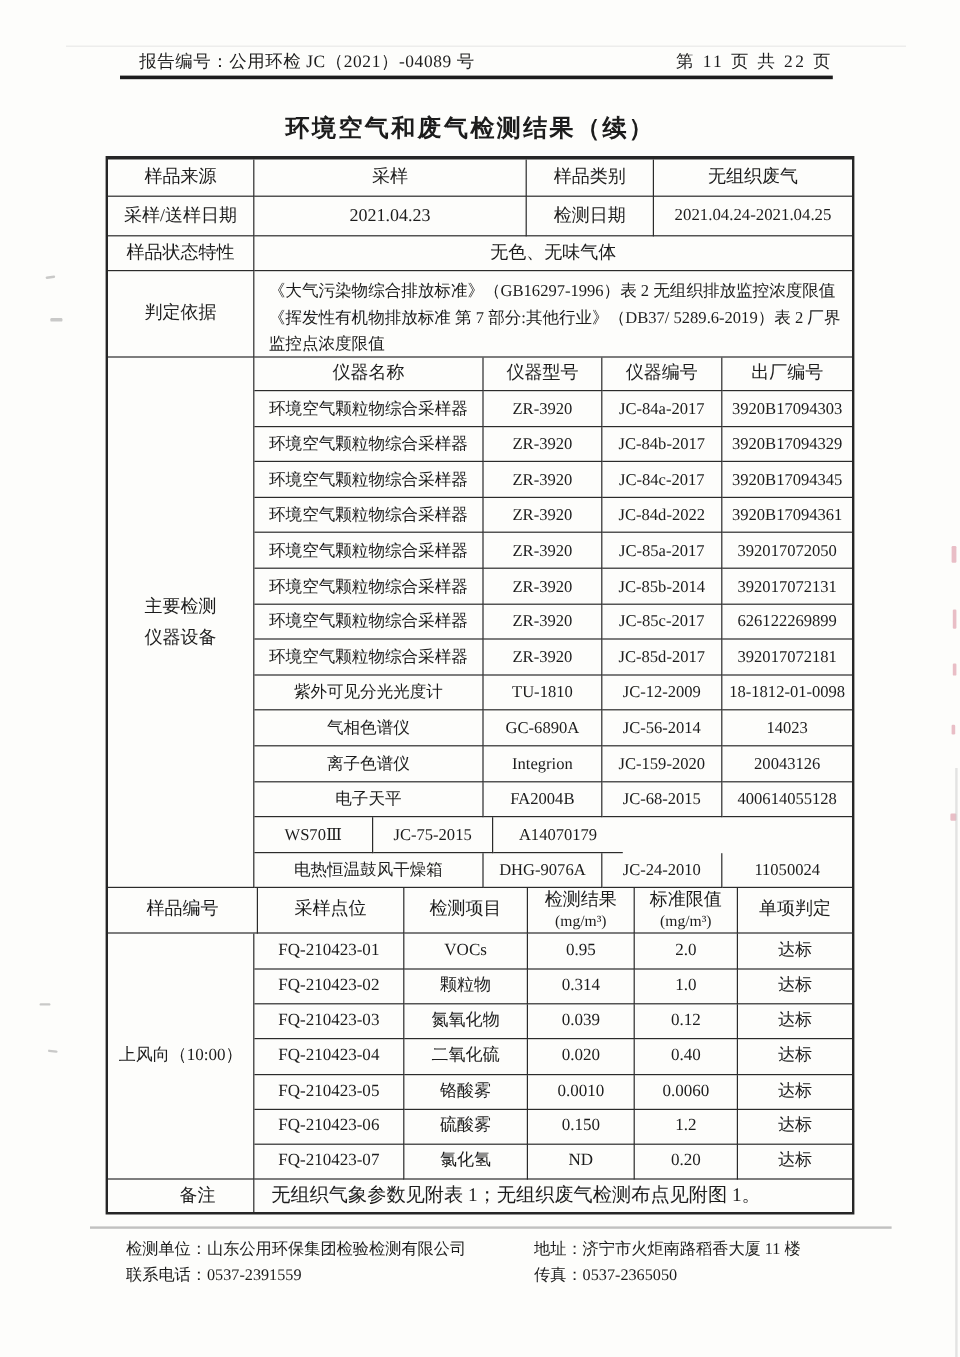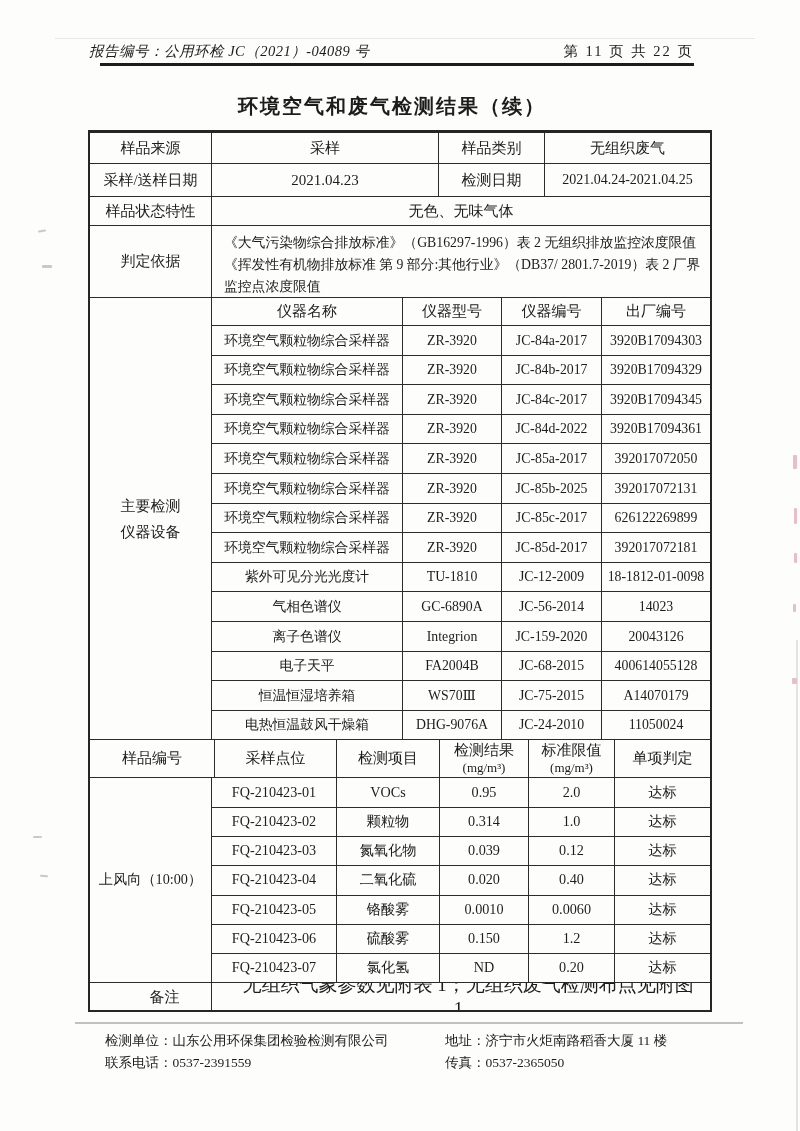--- a/index.html
+++ b/index.html
@@ -3,42 +3,42 @@
 <meta charset="utf-8">
 <style>
   html,body{margin:0;padding:0;background:#ffffff;}
   .page{
     position:relative;width:800px;height:1131px;overflow:hidden;
     background:#fdfdfb;
     font-family:"Liberation Serif","DejaVu Serif",serif;
     color:#1c1c1c;
   }
   
-  .hdr-left{position:absolute;left:89px;top:42px;font-size:14.5px;letter-spacing:.5px;font-style:italic;}
+  .hdr-left{position:absolute;left:116px;top:42px;font-size:14.5px;letter-spacing:.5px;}
   .hdr-right{position:absolute;right:106px;top:42px;font-size:14.5px;letter-spacing:2px;}
   .hdr-rule{position:absolute;left:100px;top:63px;width:594px;height:2.5px;background:#1d1d1d;}
   .scan-line{position:absolute;left:55px;top:38px;width:700px;height:1px;background:#bbb;opacity:.3;}
   .title{position:absolute;left:0;top:93px;width:784px;text-align:center;
          font-size:20px;font-weight:bold;letter-spacing:2px;}
   
   .tbl{position:absolute;left:88px;top:130px;width:624px;box-sizing:border-box;
        border:2px solid #262626;border-top-width:3px;}
   .r{display:flex;}
   .c{box-sizing:border-box;border-right:1px solid #2b2b2b;border-bottom:1px solid #2b2b2b;
      display:flex;align-items:center;justify-content:center;text-align:center;
      font-size:15px;line-height:1.25;overflow:hidden;}
   .last-col{border-right:none;}
   .col2{flex-direction:column;}
   .sub{flex:1;display:flex;flex-direction:column;}
   .basis{display:block;text-align:left;padding:6px 8px 0 12px;font-size:13.8px;line-height:22px;}
   .sm{font-size:13.8px;}
   .md{font-size:14.2px;}
   .unit{font-size:13px;}
   .nb{border-bottom:none;padding-left:28px;}
-  .remark-text{justify-content:flex-start;text-align:center;padding-left:14px;font-size:19px;}
+  .remark-text{justify-content:flex-start;text-align:center;padding-left:14px;font-size:16px;}
   
   .foot-rule{position:absolute;left:75px;top:1022px;width:668px;height:2px;background:#8f8f8f;opacity:.55;}
   .footer{position:absolute;left:105px;top:1030px;width:630px;font-size:13.5px;line-height:22px;}
   .frow{display:flex;}
   .frow span:first-child{width:340px;}
   
   .speck{position:absolute;background:#8a8a8a;opacity:.45;border-radius:1px;}
   .redmark{position:absolute;background:#d98a9a;opacity:.55;border-radius:1px;}
   .edge-line{position:absolute;background:#c9c9c9;opacity:.5;}
 </style>
@@ -71,21 +71,21 @@
 
     <div class="r" style="height:29px">
       <div class="c" style="width:122px">样品状态特性</div>
       <div class="c last-col" style="width:498px">无色、无味气体</div>
     </div>
 
     <div class="r" style="height:72px">
       <div class="c" style="width:122px">判定依据</div>
       <div class="c last-col basis" style="width:498px">
         <div>《大气污染物综合排放标准》（GB16297-1996）表 2 无组织排放监控浓度限值</div>
-        <div>《挥发性有机物排放标准 第 9 部分:其他行业》（DB37/ 2801.7-2019）表 2 厂界监控点浓度限值</div>
+        <div>《挥发性有机物排放标准 第 7 部分:其他行业》（DB37/ 5289.6-2019）表 2 厂界监控点浓度限值</div>
       </div>
     </div>
 
     <div class="r">
       <div class="c col2" style="width:122px;line-height:26px">
         <div>主要检测</div>
         <div>仪器设备</div>
       </div>
       <div class="sub">
         <div class="r" style="height:28px">
@@ -126,21 +126,21 @@
           <div class="r" style="height:29.6px">
             <div class="c sm" style="width:191px">环境空气颗粒物综合采样器</div>
             <div class="c sm" style="width:99px">ZR-3920</div>
             <div class="c sm" style="width:100px">JC-85a-2017</div>
             <div class="c sm last-col" style="width:108px">392017072050</div>
           </div>
 
           <div class="r" style="height:29.6px">
             <div class="c sm" style="width:191px">环境空气颗粒物综合采样器</div>
             <div class="c sm" style="width:99px">ZR-3920</div>
-            <div class="c sm" style="width:100px">JC-85b-2025</div>
+            <div class="c sm" style="width:100px">JC-85b-2014</div>
             <div class="c sm last-col" style="width:108px">392017072131</div>
           </div>
 
           <div class="r" style="height:29.6px">
             <div class="c sm" style="width:191px">环境空气颗粒物综合采样器</div>
             <div class="c sm" style="width:99px">ZR-3920</div>
             <div class="c sm" style="width:100px">JC-85c-2017</div>
             <div class="c sm last-col" style="width:108px">626122269899</div>
           </div>
 
@@ -173,21 +173,20 @@
           </div>
 
           <div class="r" style="height:29.6px">
             <div class="c sm" style="width:191px">电子天平</div>
             <div class="c sm" style="width:99px">FA2004B</div>
             <div class="c sm" style="width:100px">JC-68-2015</div>
             <div class="c sm last-col" style="width:108px">400614055128</div>
           </div>
 
           <div class="r" style="height:29.6px">
-            <div class="c sm" style="width:191px">恒温恒湿培养箱</div>
             <div class="c sm" style="width:99px">WS70Ⅲ</div>
             <div class="c sm" style="width:100px">JC-75-2015</div>
             <div class="c sm last-col" style="width:108px">A14070179</div>
           </div>
 
           <div class="r" style="height:29.6px">
             <div class="c sm" style="width:191px">电热恒温鼓风干燥箱</div>
             <div class="c sm" style="width:99px">DHG-9076A</div>
             <div class="c sm" style="width:100px">JC-24-2010</div>
             <div class="c sm last-col" style="width:108px">11050024</div>

